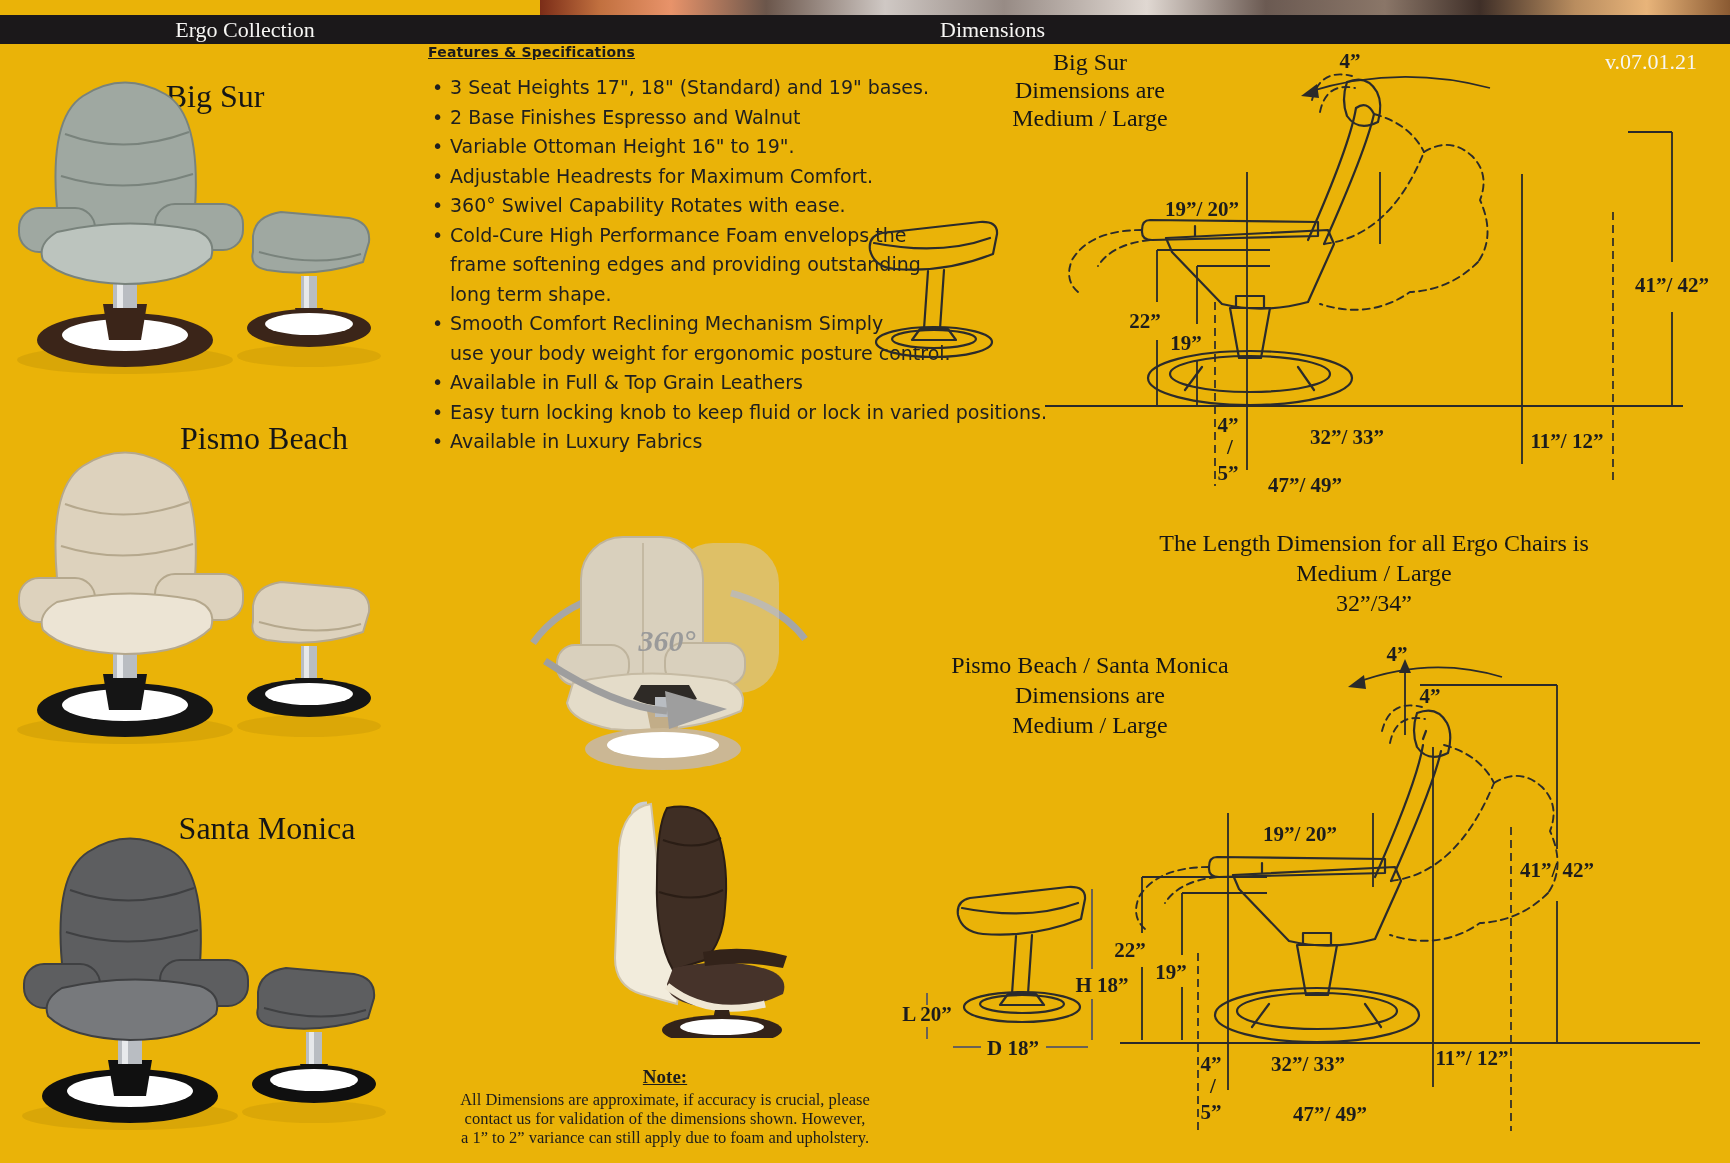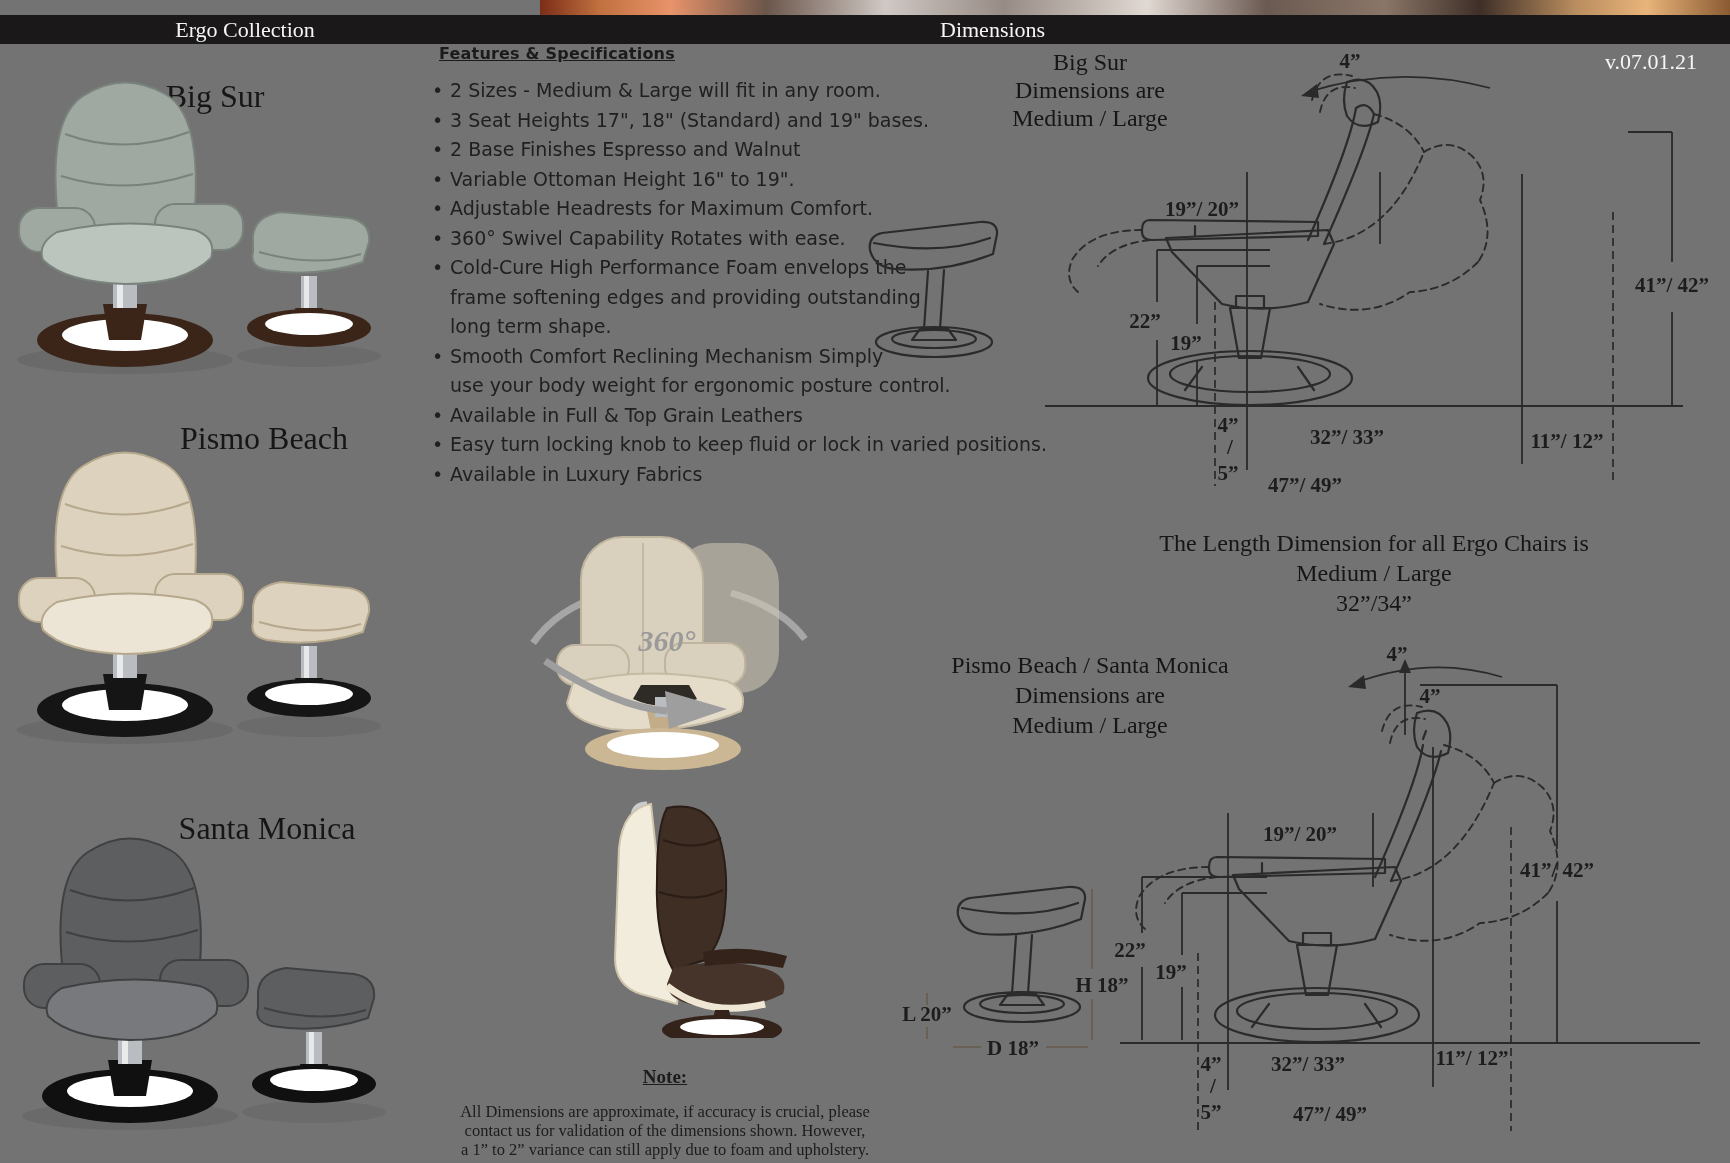--- a/index.html
+++ b/index.html
@@ -1,17 +1,17 @@
 <!DOCTYPE html>
 <html><head>
 <meta charset="utf-8">
 <style>
   html,body{margin:0;padding:0;background:#ffffff;}
   body{font-family:"DejaVu Sans",sans-serif;}
-  .page{position:relative;width:1730px;height:1163px;background:#737373;overflow:hidden;}
+  .page{position:relative;width:1730px;height:1163px;background:#eab308;overflow:hidden;}
 
   
   .photo-strip{position:absolute;left:540px;top:0;width:1190px;height:15px;
     background:linear-gradient(90deg,#7b2d18 0%,#c1703f 5%,#e8936a 11%,#6b564b 19%,
       #cfc8c4 29%,#978b85 39%,#e0d8d2 51%,#6b5a52 61%,#8a7668 71%,#3f2f28 79%,
       #b98d5f 87%,#e8b47a 93%,#8a5a32 100%);}
   .header-bar{position:absolute;left:0;top:15px;width:1730px;height:29px;background:#1b181a;}
   .header-bar .htxt{position:absolute;top:0;height:29px;line-height:30px;color:#f7f6f4;
     font-family:"Liberation Serif",serif;font-size:22px;}
   .h-left{left:90px;width:310px;text-align:center;}
@@ -23,34 +23,34 @@
   .lbl-bigsur{left:115px;top:78px;width:200px;}
   .lbl-pismo{left:164px;top:420px;width:200px;}
   .lbl-santa{left:158px;top:810px;width:218px;}
   .photo{position:absolute;}
   .c-bigsur{--body:#9fa8a1;--body-dark:#79837c;--body-light:#bcc4be;--base:#3b2519;}
   .c-pismo{--body:#ddd2bd;--body-dark:#b5a88d;--body-light:#ece4d4;--base:#151515;}
   .c-santa{--body:#5d5e60;--body-dark:#3f4042;--body-light:#77797c;--base:#101010;}
 
   
   .features{position:absolute;left:427px;top:44px;width:645px;}
-  .features h2{font-size:16px;font-weight:bold;color:#1b1b1b;text-decoration:underline;
-    margin:0 0 13px 12px;letter-spacing:.2px;}
+  .features h2{font-size:14px;font-weight:bold;color:#1b1b1b;text-decoration:underline;
+    margin:0 0 13px 1px;letter-spacing:.2px;}
   .features ul{list-style:none;margin:0;padding:0;font-size:19px;line-height:29.5px;color:#202020;}
   .features li{position:relative;padding-left:23px;white-space:pre-line;}
   .features li::before{content:"\2022";position:absolute;left:5px;top:0;}
 
   
   .swivel-img{position:absolute;left:515px;top:515px;}
   .cutaway-img{position:absolute;left:555px;top:788px;}
 
   
   .note{position:absolute;left:430px;top:1066px;width:470px;text-align:center;
     font-family:"Liberation Serif",serif;color:#1c1c1c;}
-  .note .note-head{font-size:19px;font-weight:bold;text-decoration:underline;margin-bottom:14px;}
+  .note .note-head{font-size:19px;font-weight:bold;text-decoration:underline;margin-bottom:2px;}
   .note .note-body{font-size:16.5px;line-height:19px;white-space:pre-line;}
 
   
   .length-note{position:absolute;left:1044px;top:528px;width:660px;text-align:center;
     font-family:"Liberation Serif",serif;font-size:24px;line-height:30px;color:#161616;}
 
   
   .diag{position:absolute;}
   .d1{left:850px;top:40px;}
   .d2{left:820px;top:585px;}
@@ -143,21 +143,20 @@
     <rect x="296" y="218" width="16" height="34" fill="#b9bdc2"></rect>
       <rect x="299" y="218" width="5" height="34" fill="#e6e8ea"></rect>
     <path d="M290,250 L318,250 L314,264 L294,264 Z" fill="var(--base)"></path>
     <ellipse cx="304" cy="270" rx="62" ry="19" fill="var(--base)"></ellipse>
     <ellipse cx="304" cy="266" rx="44" ry="11" fill="#ffffff"></ellipse>
   </svg>
 
   <div class="features">
     <h2>Features &amp; Specifications</h2>
     <ul>
-      <li>2 Sizes - Medium &amp; Large will fit in any room.</li>
       <li>3 Seat Heights 17", 18" (Standard) and 19" bases.</li>
       <li>2 Base Finishes Espresso and Walnut</li>
       <li>Variable Ottoman Height 16" to 19".</li>
       <li>Adjustable Headrests for Maximum Comfort.</li>
       <li>360° Swivel Capability Rotates with ease.</li>
       <li>Cold-Cure High Performance Foam envelops the
 frame softening edges and providing outstanding
 long term shape.</li>
       <li>Smooth Comfort Reclining Mechanism Simply
 use your body weight for ergonomic posture control.</li>

